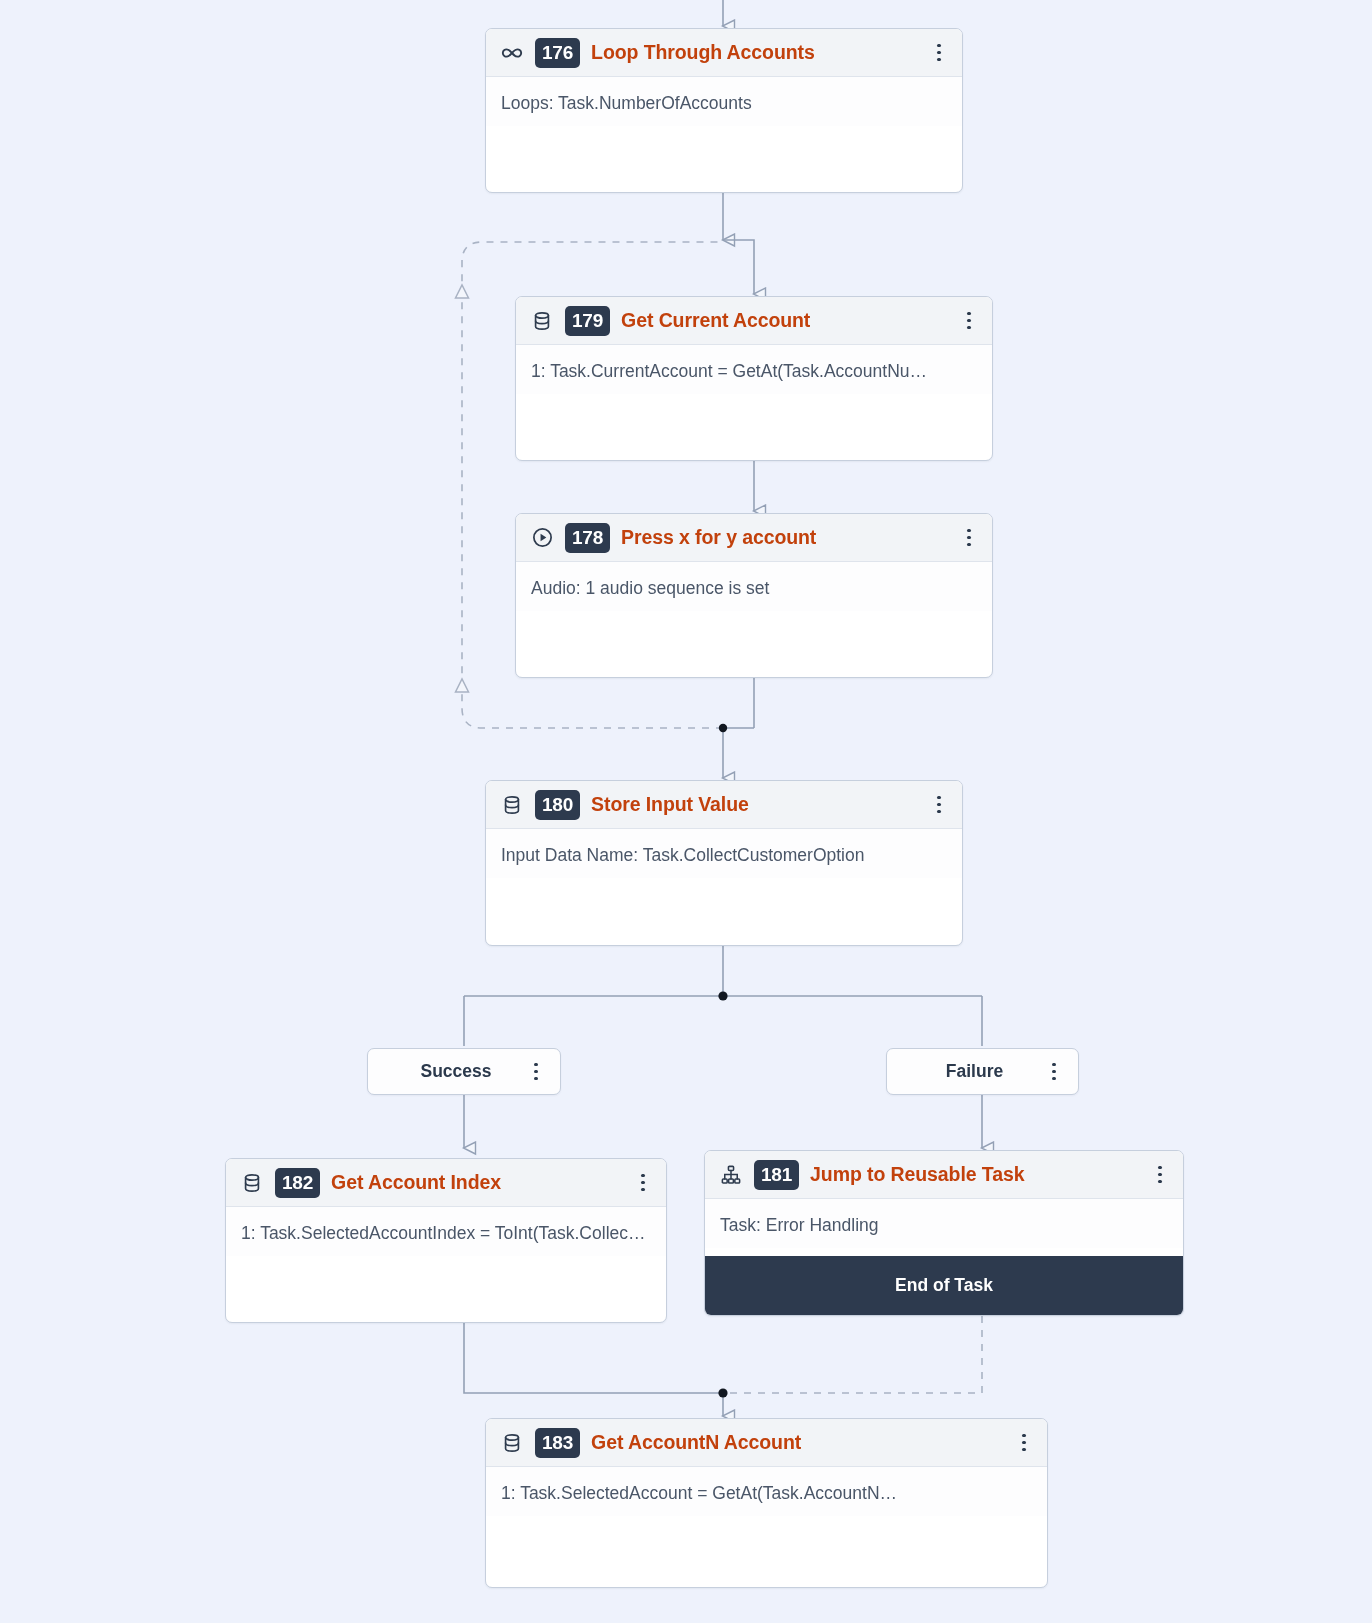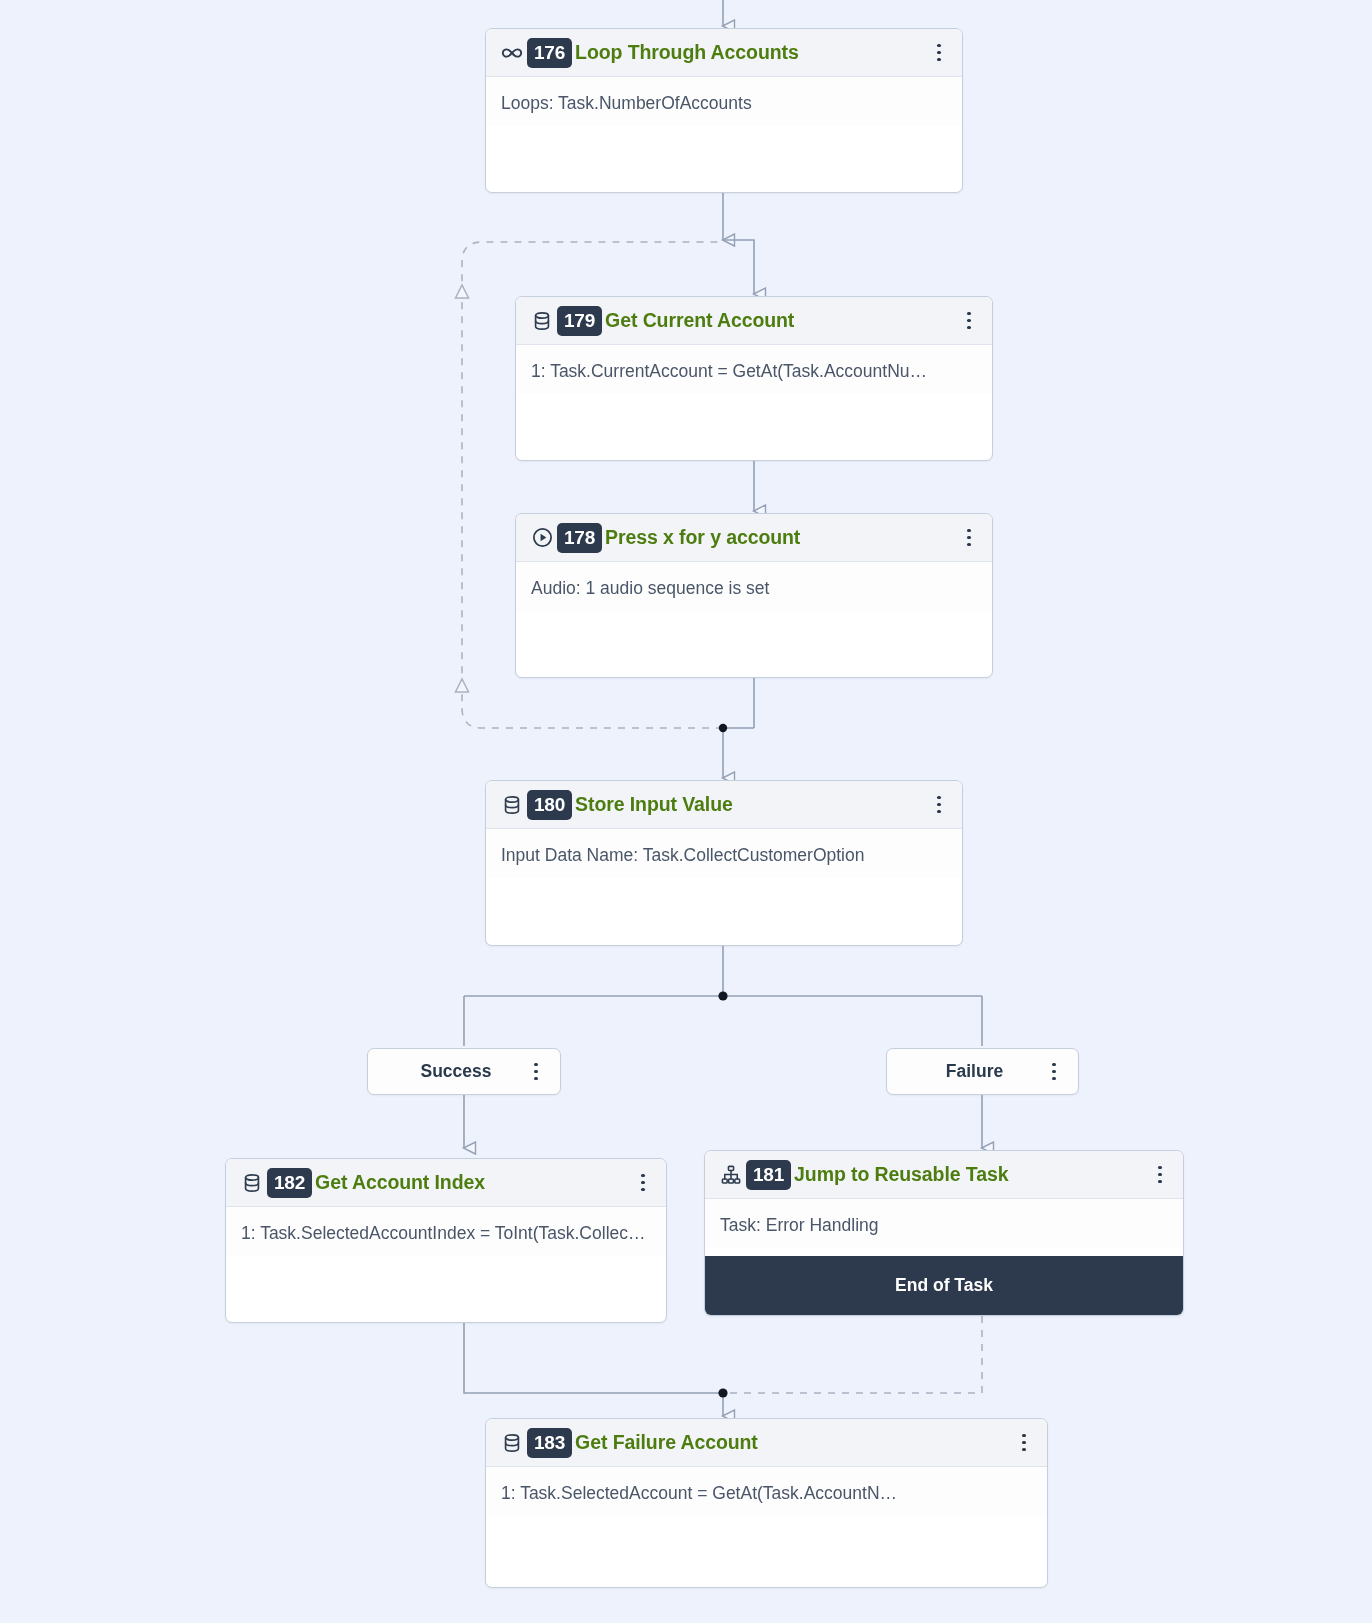--- a/index.html
+++ b/index.html
@@ -25,21 +25,21 @@
     position: absolute;
     background: #ffffff;
     border: 1px solid #c6cfdd;
     border-radius: 7px;
     box-shadow: 0 1px 2px rgba(30,45,70,.06);
     overflow: hidden;
   }
   .node-header {
     display: flex;
     align-items: center;
-    gap: 3px;
+    gap: 11px;
     height: 48px;
     padding: 0 13px 0 14px;
     background: #f2f4f7;
     border-bottom: 1px solid #dfe4ec;
   }
   .node-icon {
     width: 24px; height: 24px;
     flex: 0 0 24px;
     display: flex; align-items: center; justify-content: center;
     color: #2e3b4e;
@@ -52,21 +52,21 @@
     font-weight: bold;
     line-height: 1;
     padding: 5px 7px 6px 7px;
     border-radius: 5px;
     letter-spacing: -0.2px;
     flex: 0 0 auto;
   }
   .node-title {
     font-size: 19.5px;
     font-weight: bold;
-    color: #4d7c0f;
+    color: #c2410c;
     white-space: nowrap;
     overflow: hidden;
     text-overflow: ellipsis;
     flex: 1 1 auto;
     letter-spacing: -0.1px;
   }
   .kebab {
     width: 20px; height: 24px;
     flex: 0 0 20px;
     display: flex; flex-direction: column;
@@ -357,21 +357,21 @@
   <div class="node" id="n183">
     <div class="node-header">
       <span class="node-icon">
         <svg width="22" height="22" viewBox="0 0 24 24" fill="none" stroke="currentColor" stroke-width="1.8" stroke-linecap="round">
           <ellipse cx="12" cy="6" rx="7" ry="2.9"></ellipse>
           <path d="M5,6 L5,18 A7,2.9 0 0,0 19,18 L19,6"></path>
           <path d="M5,12 A7,2.9 0 0,0 19,12"></path>
         </svg>
       </span>
       <span class="node-badge">183</span>
-      <span class="node-title">Get Failure Account</span>
+      <span class="node-title">Get AccountN Account</span>
       <span class="kebab">
           <i></i>
           <i></i>
           <i></i>
         </span>
     </div>
     <div class="node-body">
       <div class="node-line">1: Task.SelectedAccount = GetAt(Task.AccountN…</div>
     </div>
   </div>

